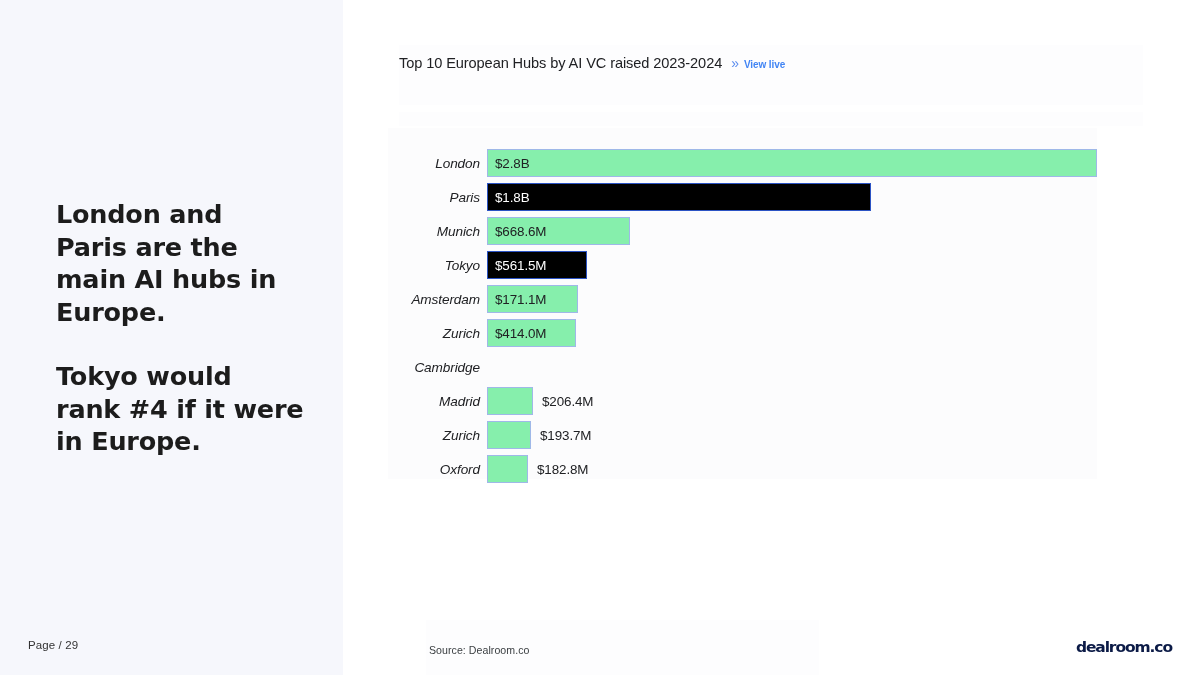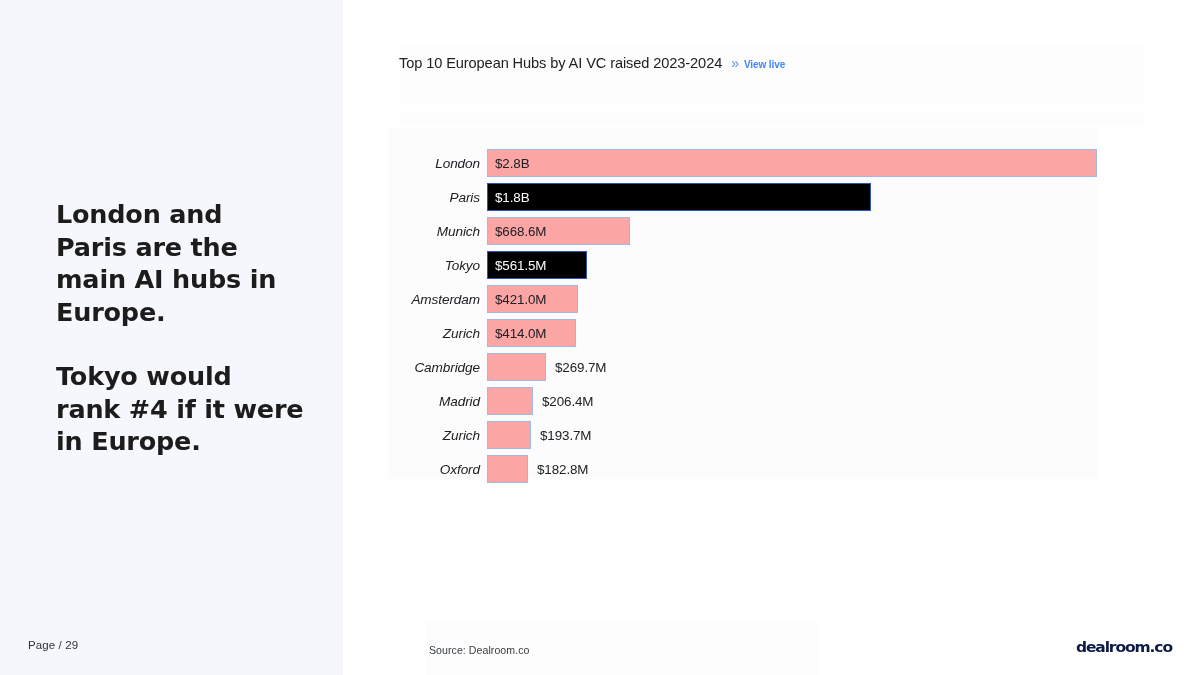--- a/index.html
+++ b/index.html
@@ -144,21 +144,21 @@
     display: flex;
     align-items: center;
   }
   .bar {
     height: 28px;
     box-sizing: border-box;
     display: flex;
     align-items: center;
   }
   .bar.light {
-    background: #fca5a5;
+    background: #86efac;
     border: 1px solid #9fb8e8;
   }
   .bar.dark {
     background: #000000;
     border: 1px solid #2b53c4;
   }
   .bar-value-in {
     font-size: 13.4px;
     padding-left: 7px;
     letter-spacing: -0.1px;
@@ -265,38 +265,34 @@
           <div class="bar-track">
             <div class="bar dark" style="width: 100px;">
               <span class="bar-value-in on-dark">$561.5M</span>
             </div>
           </div>
         </div>
         <div class="bar-row" style="top: 157px;">
           <div class="bar-label">Amsterdam</div>
           <div class="bar-track">
             <div class="bar light" style="width: 91px;">
-              <span class="bar-value-in on-light">$421.0M</span>
+              <span class="bar-value-in on-light">$171.1M</span>
             </div>
           </div>
         </div>
         <div class="bar-row" style="top: 191px;">
           <div class="bar-label">Zurich</div>
           <div class="bar-track">
             <div class="bar light" style="width: 89px;">
               <span class="bar-value-in on-light">$414.0M</span>
             </div>
           </div>
         </div>
         <div class="bar-row" style="top: 225px;">
           <div class="bar-label">Cambridge</div>
-          <div class="bar-track">
-            <div class="bar light" style="width: 59px;"></div>
-            <span class="bar-value-out">$269.7M</span>
-          </div>
         </div>
         <div class="bar-row" style="top: 259px;">
           <div class="bar-label">Madrid</div>
           <div class="bar-track">
             <div class="bar light" style="width: 46px;"></div>
             <span class="bar-value-out">$206.4M</span>
           </div>
         </div>
         <div class="bar-row" style="top: 293px;">
           <div class="bar-label">Zurich</div>

